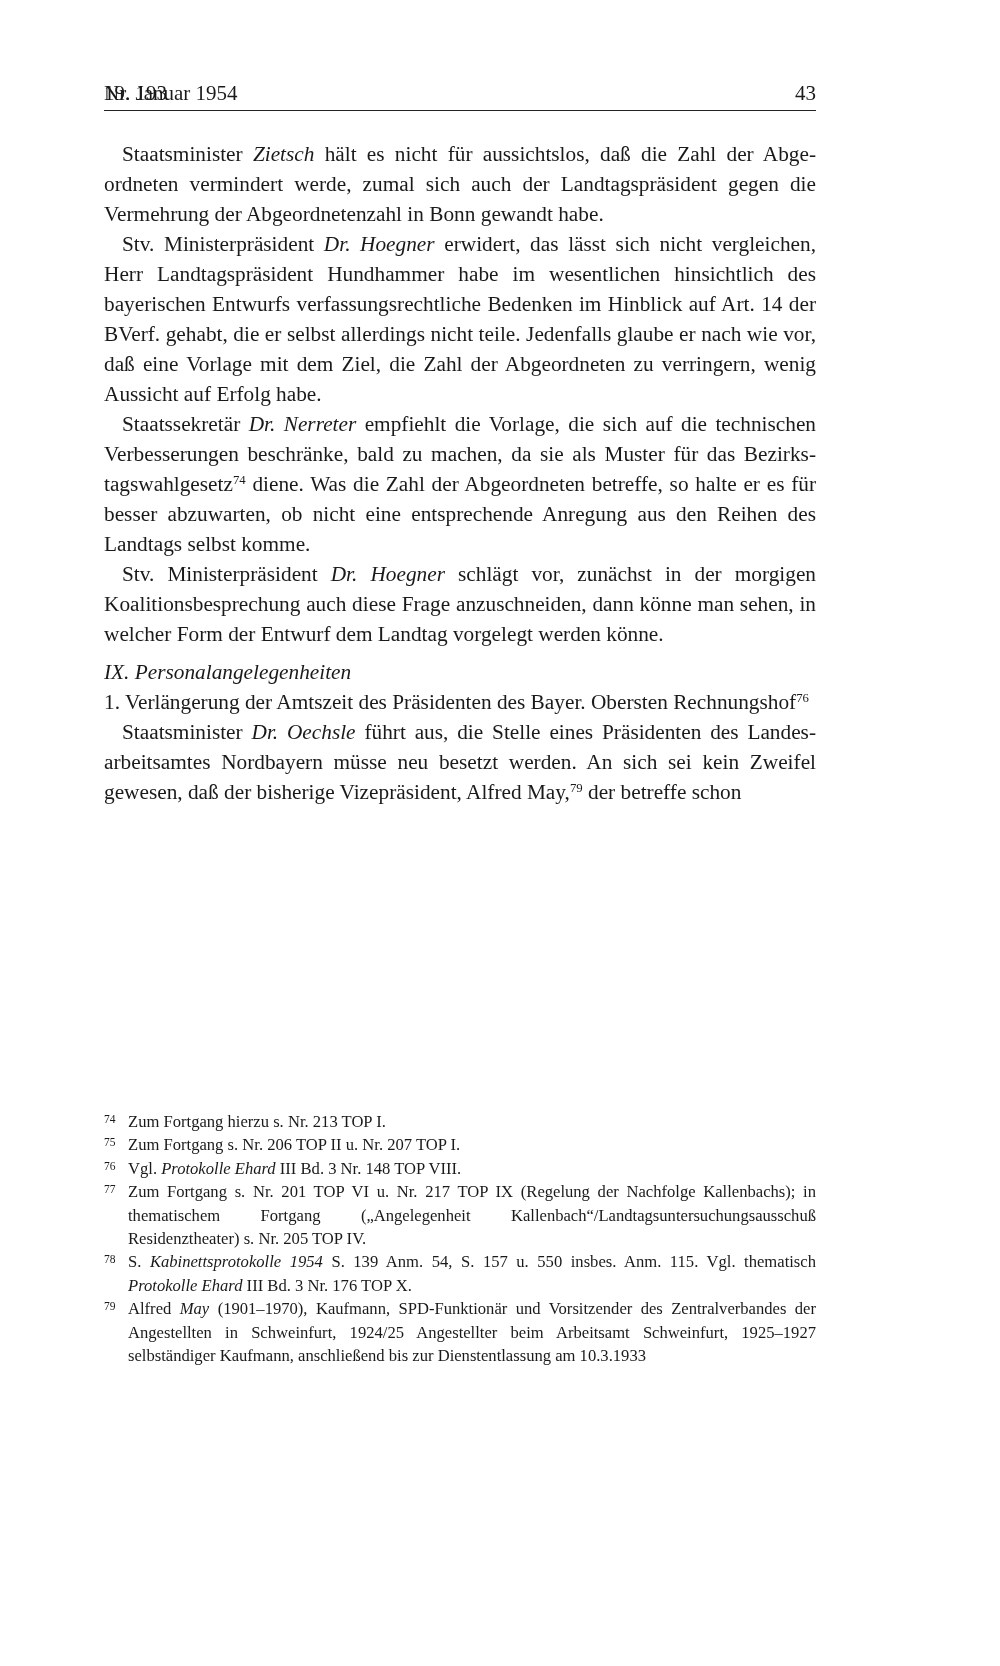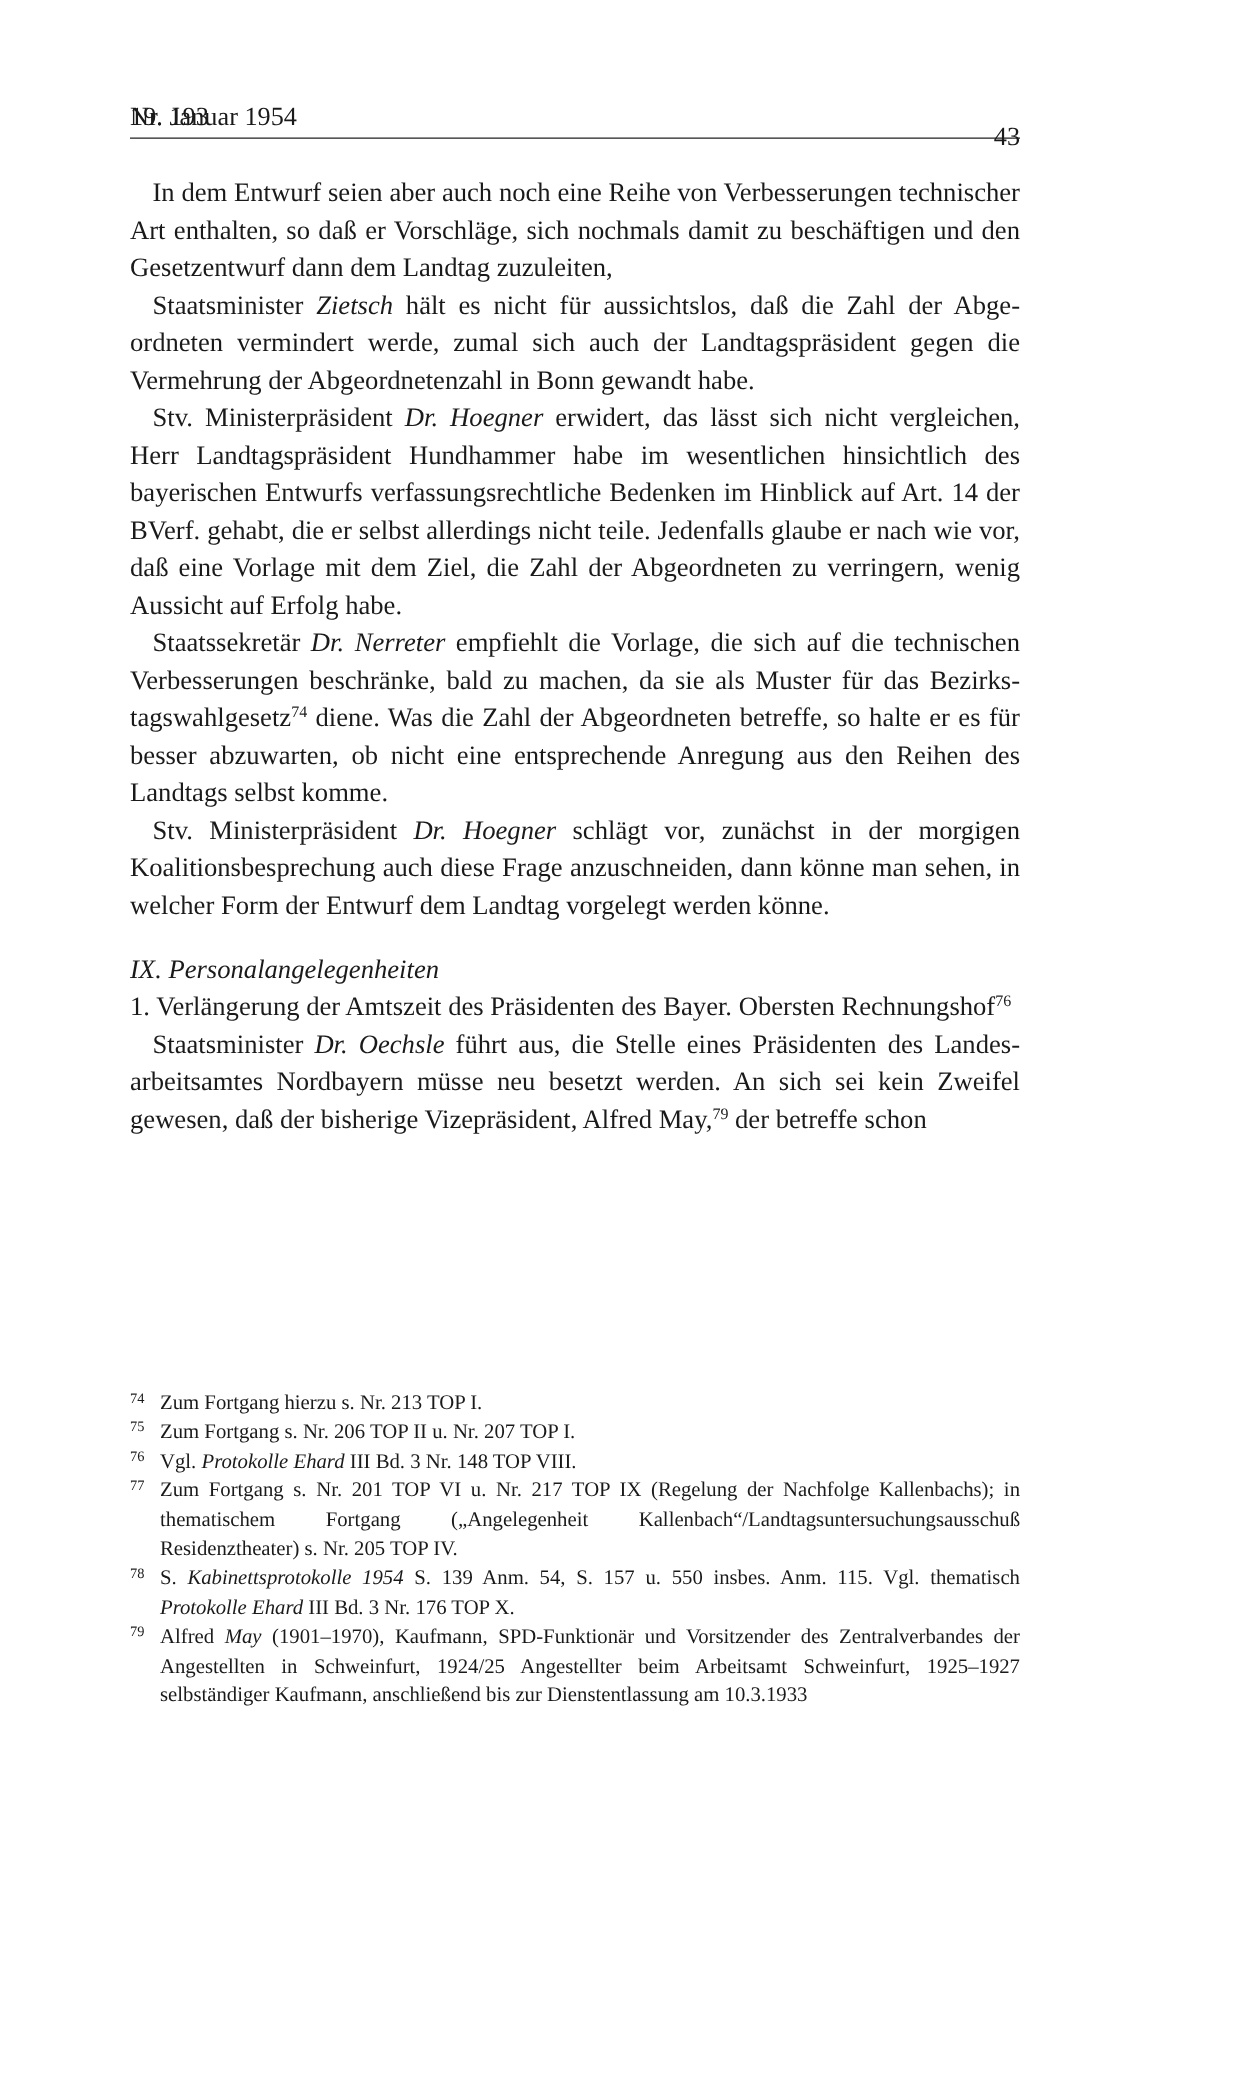--- a/index.html
+++ b/index.html
@@ -1,43 +1,42 @@
 <!DOCTYPE html>
 <html><head>
 <meta charset="utf-8">
 <style>
   html, body { margin: 0; padding: 0; background: #ffffff; }
   body { width: 1000px; height: 1666px; position: relative; overflow: hidden; color: #1a1a1a; font-family: "Liberation Serif", "DejaVu Serif", serif; }
   .page { position: absolute; left: 104px; top: 78px; width: 712px; }
   .header { position: relative; height: 32px; border-bottom: 1.3px solid #222; font-size: 21px; line-height: 30px; }
   .header .left { position: absolute; left: 0; top: 0; }
   .header .center { position: absolute; left: 0; right: 0; top: 0; text-align: left; }
-  .header .right { position: absolute; right: 0; top: 16px; text-align: right; }
+  .header .right { position: absolute; right: 0; top: 0; text-align: right; }
   .body { margin-top: 28px; font-size: 21.3px; line-height: 30px; text-align: justify; hyphens: manual; }
   .body p { margin: 0; text-indent: 18px; }
   .body p.noindent { text-indent: 0; }
-  .body p.section { text-indent: 0; font-style: italic; margin-top: 21px; }
+  .body p.section { text-indent: 0; font-style: italic; margin-top: 8px; }
   .body i { font-style: italic; }
   sup { font-size: 60%; line-height: 0; vertical-align: 0.55em; }
   .footnotes { position: absolute; left: 104px; top: 1110px; width: 712px; font-size: 16.6px; line-height: 23.4px; text-align: justify; }
   .fn { position: relative; padding-left: 24px; }
   .fn .num { position: absolute; left: 0; top: -2px; font-size: 11.5px; }
 </style>
 </head>
 <body>
 
 <div class="page">
   <div class="header">
     <span class="left">Nr. 193</span>
     <span class="center">19. Januar 1954</span>
     <span class="right">43</span>
   </div>
 
   <div class="body">
-    <p>In dem Entwurf seien aber auch noch eine Reihe von Verbesserungen techni­scher Art enthalten, so daß er Vorschläge, sich nochmals damit zu beschäftigen und den Gesetzentwurf dann dem Landtag zuzuleiten,</p>
 
     <p><span>Staatsminister </span><i>Zietsch</i><span> hält es nicht für aussichtslos, daß die Zahl der Abge­ordneten vermindert werde, zumal sich auch der Landtagspräsident gegen die Vermehrung der Abgeordnetenzahl in Bonn gewandt habe.</span></p>
 
     <p><span>Stv. Ministerpräsident </span><i>Dr. Hoegner</i><span> erwidert, das lässt sich nicht vergleichen, Herr Landtagspräsident Hundhammer habe im wesentlichen hinsichtlich des bayerischen Entwurfs verfassungsrechtliche Bedenken im Hinblick auf Art. 14 der BVerf. gehabt, die er selbst allerdings nicht teile. Jedenfalls glaube er nach wie vor, daß eine Vorlage mit dem Ziel, die Zahl der Abgeordneten zu verrin­gern, wenig Aussicht auf Erfolg habe.</span></p>
 
     <p><span>Staatssekretär </span><i>Dr. Nerreter</i><span> empfiehlt die Vorlage, die sich auf die technischen Verbesserungen beschränke, bald zu machen, da sie als Muster für das Bezirks­tagswahlgesetz</span><sup>74</sup><span> diene. Was die Zahl der Abgeordneten betreffe, so halte er es für besser abzuwarten, ob nicht eine entsprechende Anregung aus den Reihen des Landtags selbst komme.</span></p>
 
     <p><span>Stv. Ministerpräsident </span><i>Dr. Hoegner</i><span> schlägt vor, zunächst in der morgigen Koalitionsbesprechung auch diese Frage anzuschneiden, dann könne man sehen, in welcher Form der Entwurf dem Landtag vorgelegt werden könne.</span></p>
 
 

